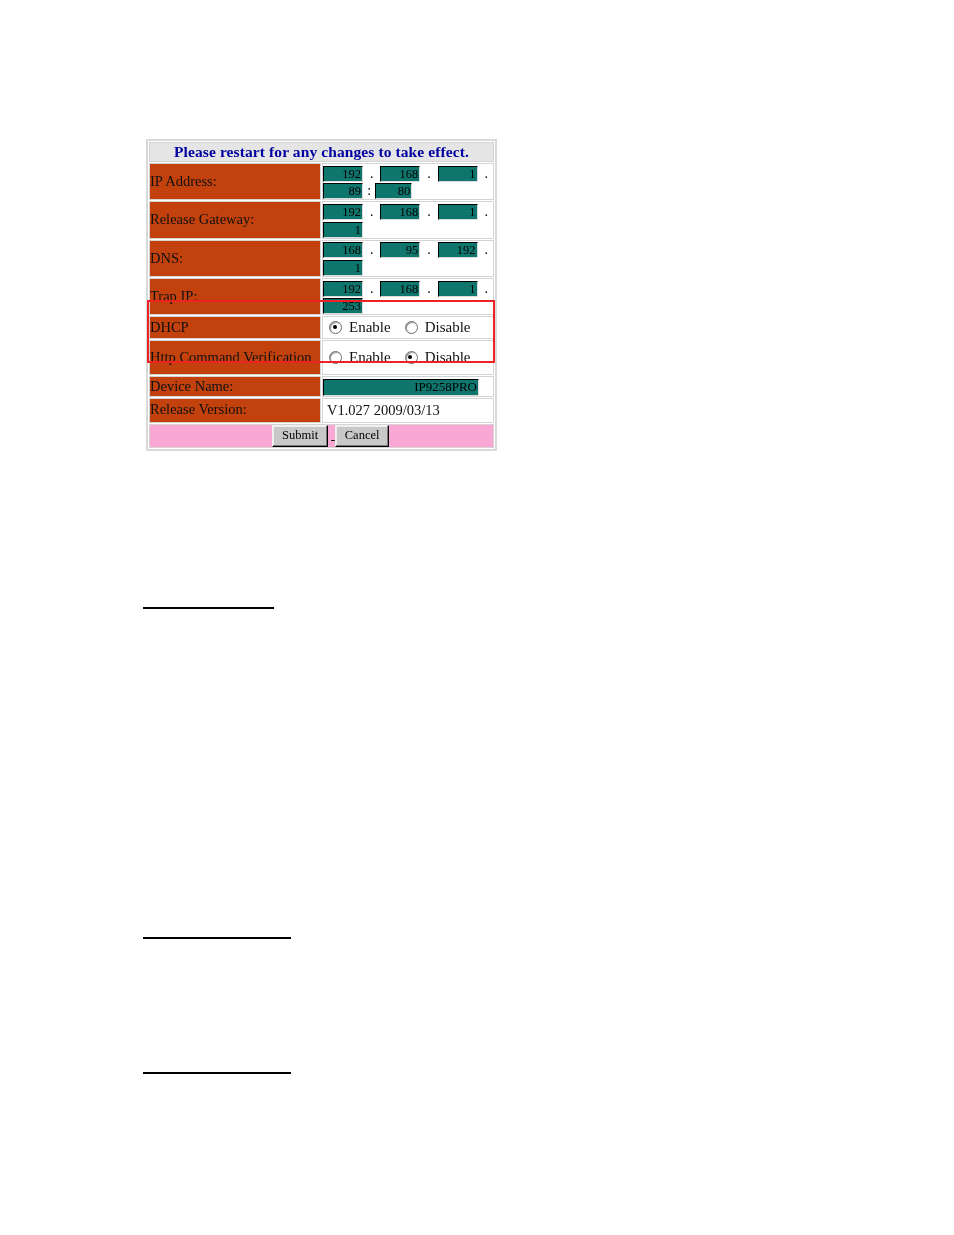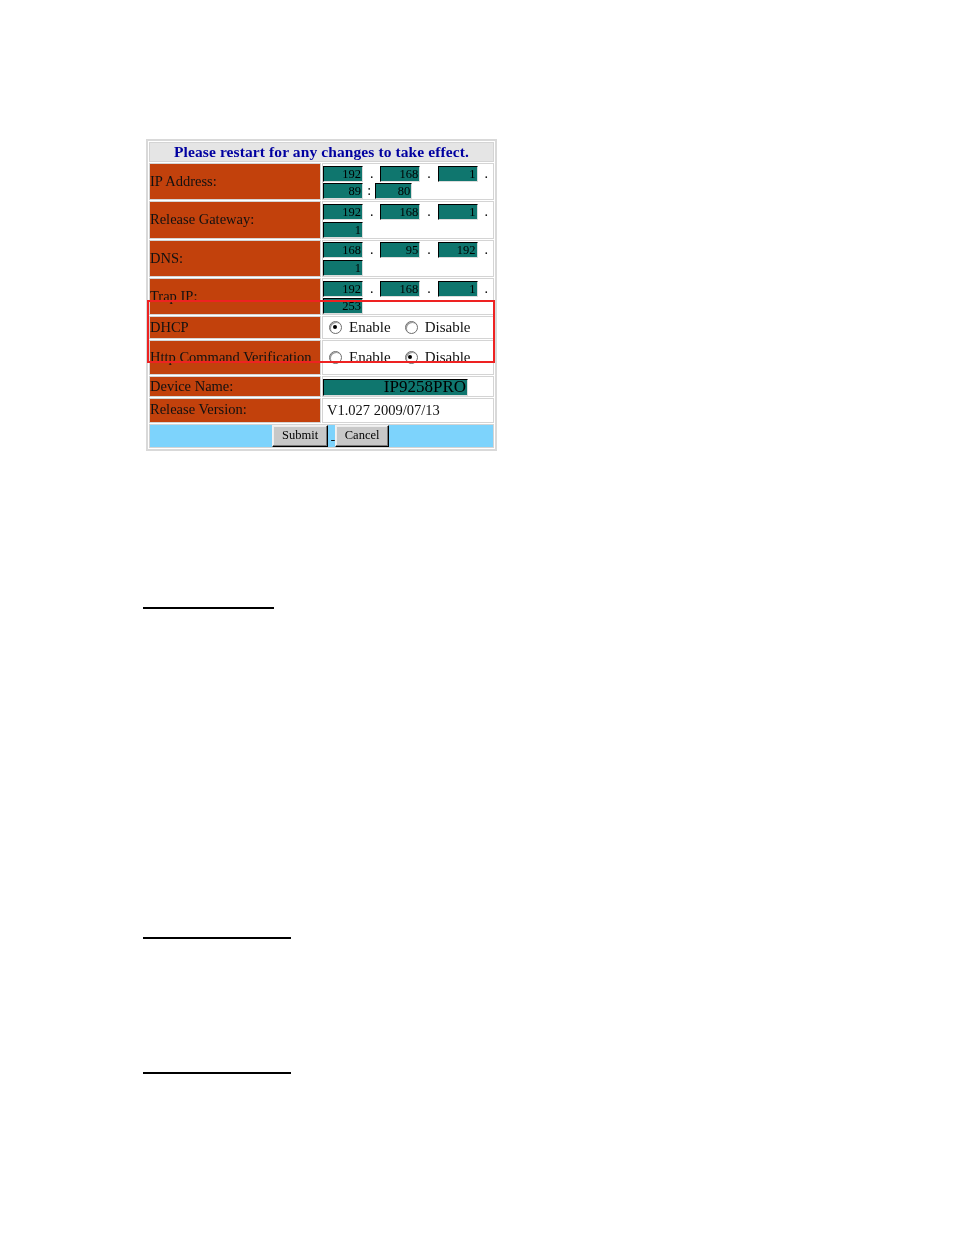--- a/index.html
+++ b/index.html
@@ -81,21 +81,21 @@
     outline: none;
     padding: 0 1px;
     height: 16px;
     line-height: 16px;
     box-sizing: border-box;
     vertical-align: middle;
     text-align: right;
   }
   input.octet { width: 40px; }
   input.port  { width: 37px; }
-  input.devname { width: 145px; height: 17px; font-size: 17px; }
+  input.devname { width: 156px; height: 17px; font-size: 13px; }
 
   .dot {
     display: inline-block;
     width: 10px;
     text-align: center;
     font-size: 14px;
     color: #000;
     vertical-align: middle;
   }
   .colon {
@@ -148,21 +148,21 @@
   
   .ver-text {
     font-size: 14.5px;
     color: #111111;
     padding: 3px 0 3px 4px;
     display: block;
   }
 
   
   td.btnrow {
-    background: #7dd3fc;
+    background: #f9a8d4;
     text-align: left;
     padding: 4px 0 5px 0;
     text-decoration: underline;
   }
   .btnwrap { padding-left: 122px; }
   button.win95 {
     font-family: "Liberation Serif", "DejaVu Serif", serif;
     font-size: 12.5px;
     color: #000000;
     background: #c8c8c8;
@@ -303,21 +303,21 @@
     <tr>
       <td class="lbl">Device Name:</td>
       <td class="val">
         <input class="devname" type="text" value="IP9258PRO" style="">
       </td>
     </tr>
 
     <tr>
       <td class="lbl">Release Version:</td>
       <td class="val">
-        <span class="ver-text">V1.027 2009/07/13</span>
+        <span class="ver-text">V1.027 2009/03/13</span>
       </td>
     </tr>
 
     <tr>
       <td class="btnrow" colspan="2">
         <div class="btnwrap">
           <button class="win95" type="button">Submit</button>
           <button class="win95" type="button">Cancel</button>
         </div>
       </td>

